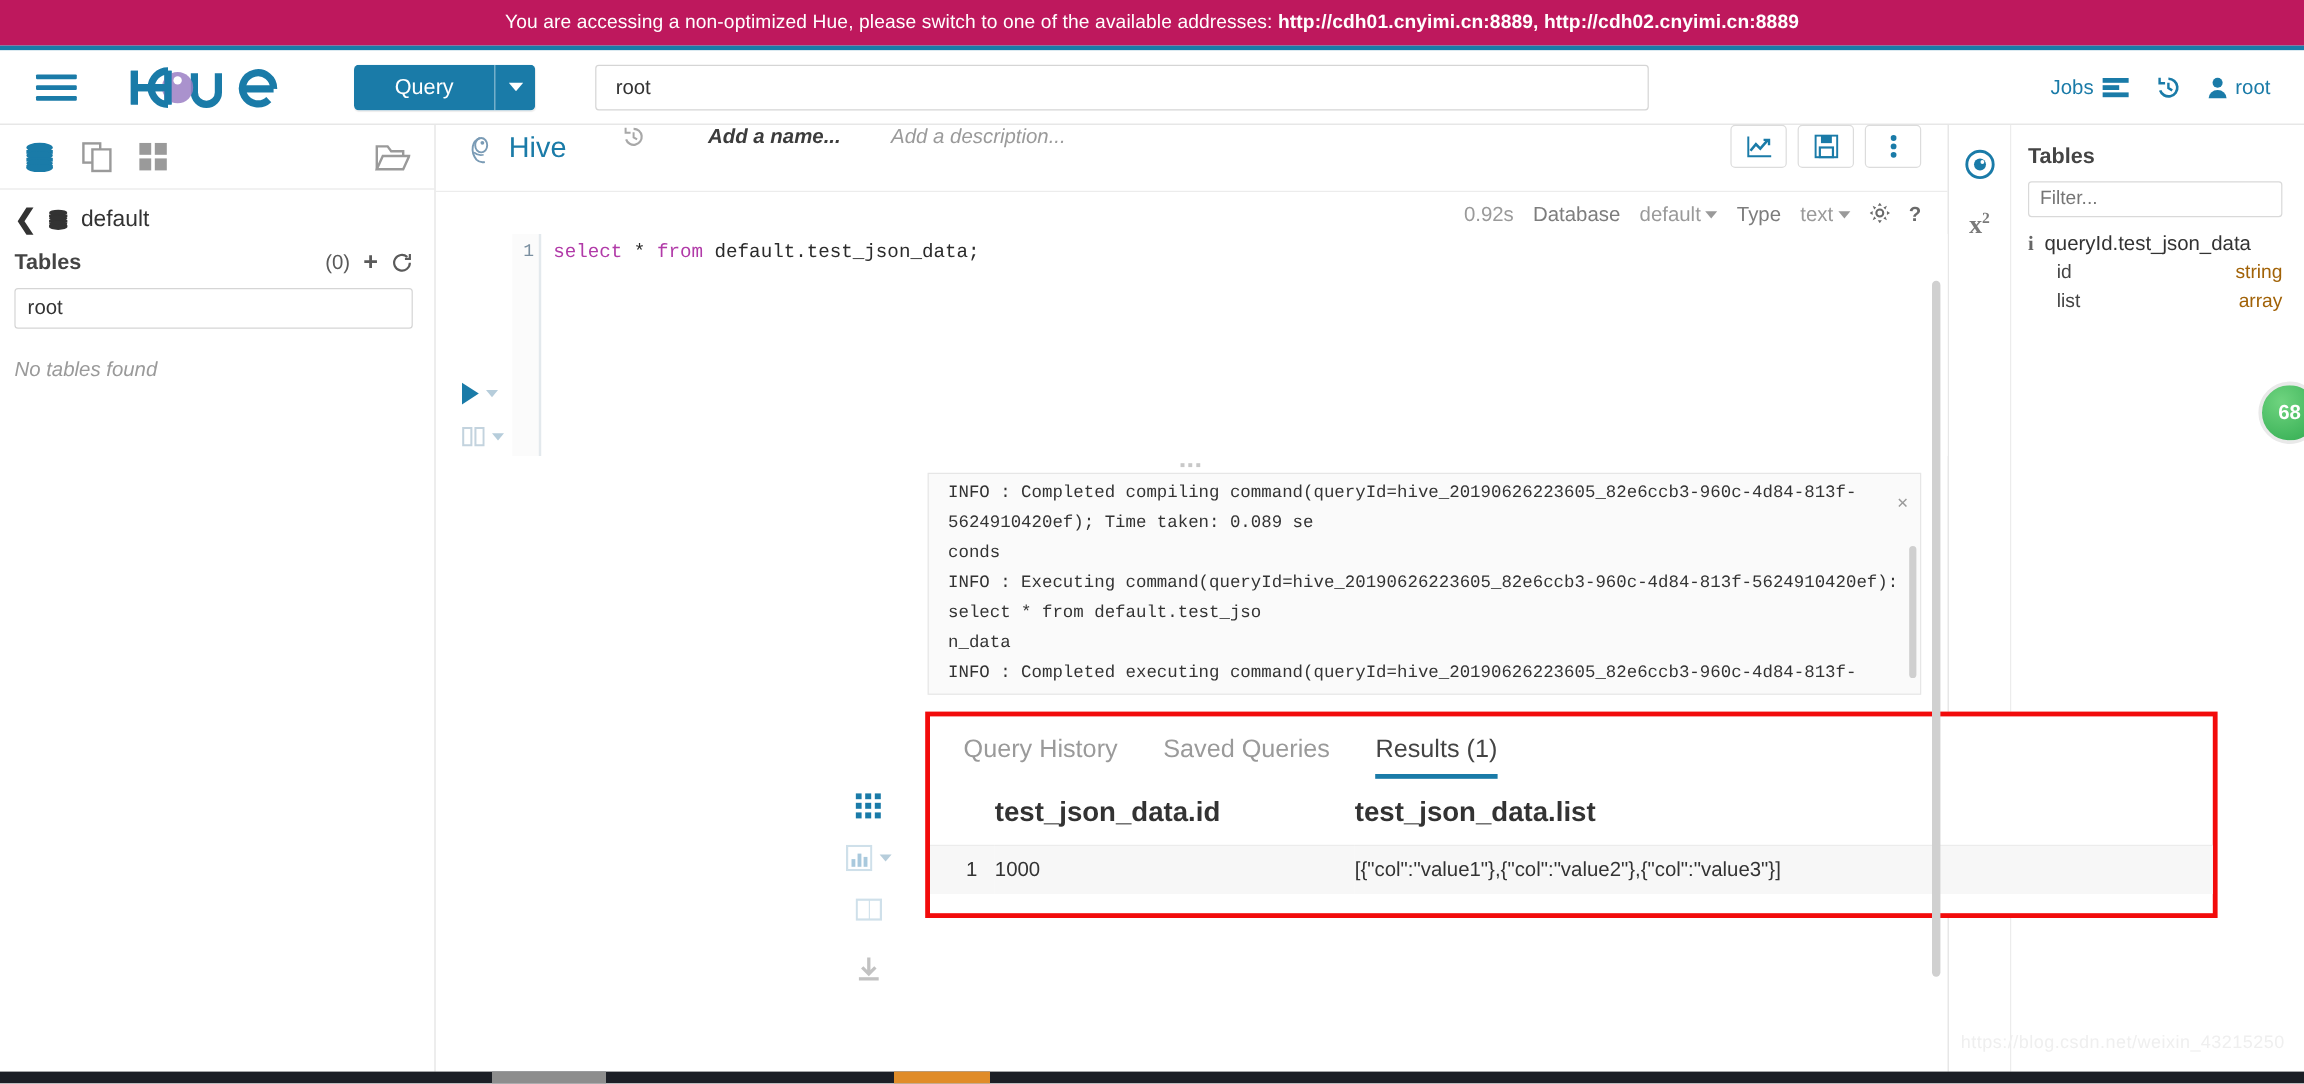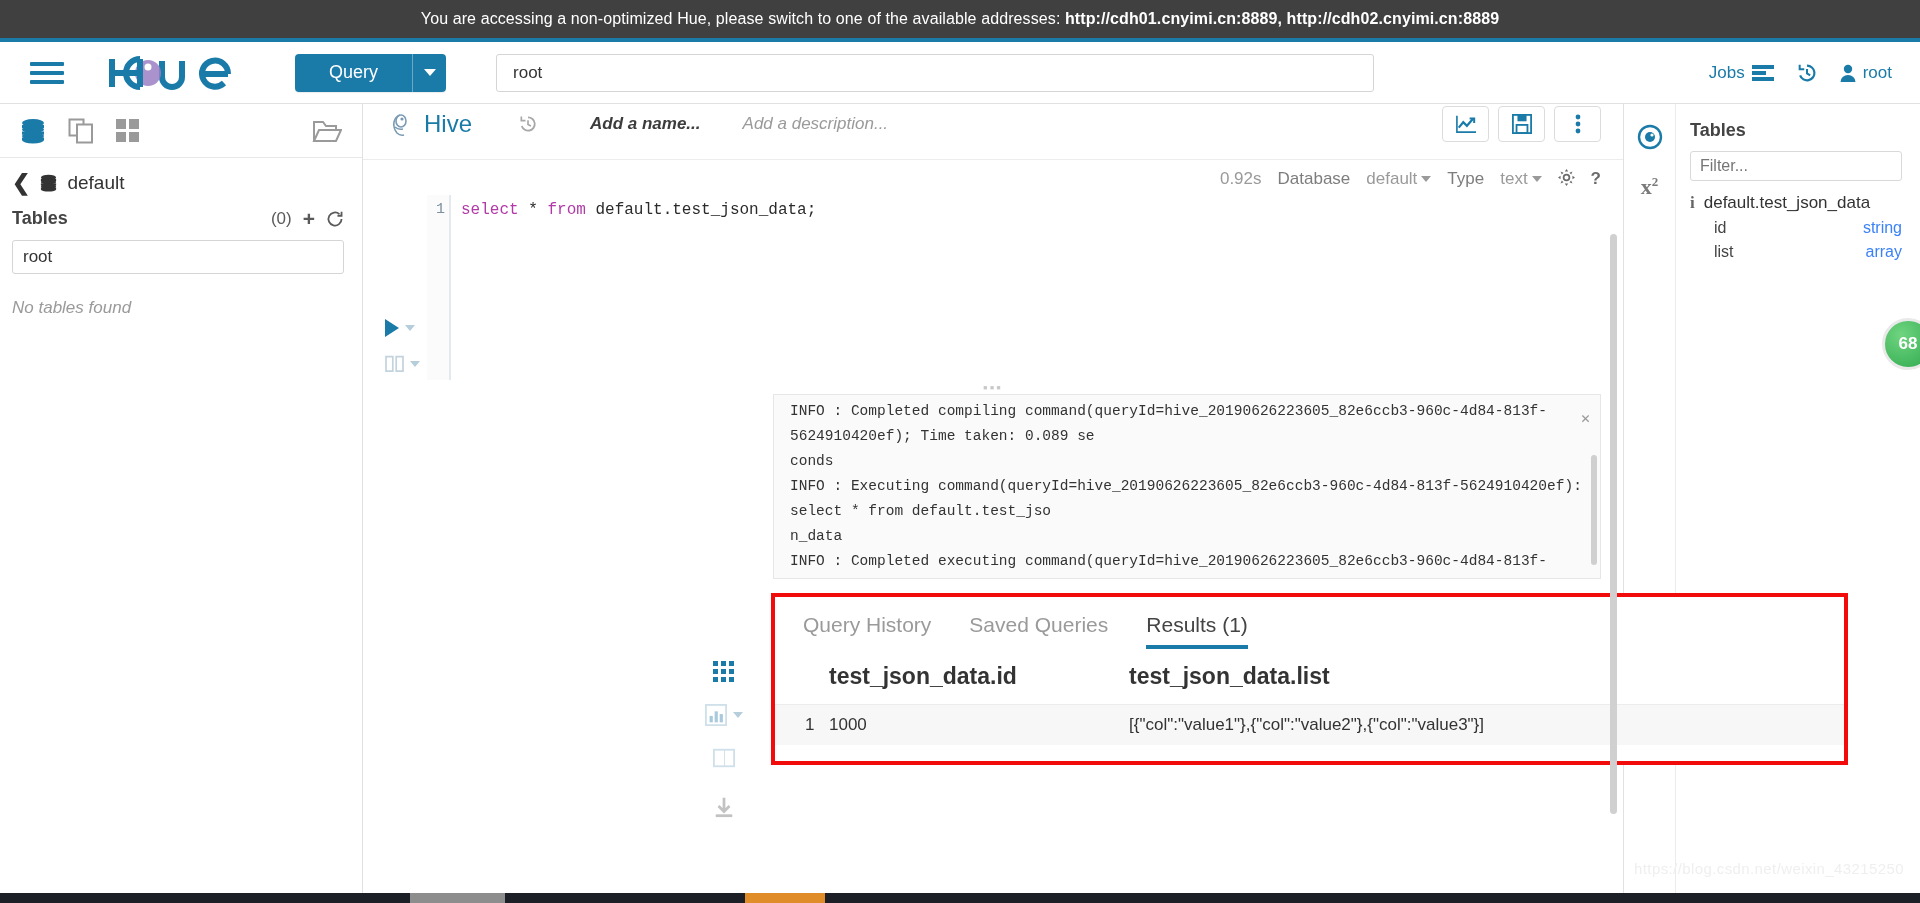--- a/index.html
+++ b/index.html
@@ -5,21 +5,21 @@
   * { box-sizing: border-box; margin: 0; padding: 0; }
   html, body {
     width: 1920px; height: 903px;
     font-family: "Liberation Sans", sans-serif;
     background: #fff; overflow: hidden;
   }
   .app { position: relative; width: 1920px; height: 903px; }
 
   
   .banner {
-    height: 38px; background: #404040; color: #fff;
+    height: 38px; background: #be185d; color: #fff;
     display: flex; align-items: center; justify-content: center;
     font-size: 16px; letter-spacing: .1px;
   }
   .banner b { font-weight: bold; }
   .banner-accent { height: 4px; background: #1a7ba8; }
 
   
   .header {
     height: 62px; background: #fff; display: flex; align-items: center;
     border-bottom: 1px solid #e1e1e1; position: relative;
@@ -77,21 +77,21 @@
   .filter-box {
     width: 100%; height: 34px; border: 1px solid #d5d5d5; border-radius: 3px;
     padding: 0 10px; font-size: 17px; color: #333; outline: none;
     font-family: "Liberation Sans", sans-serif;
   }
   .no-tables { margin-top: 24px; font-size: 17px; color: #9a9a9a; font-style: italic; }
 
   
   .center { flex: 1; display: flex; flex-direction: column; min-width: 0; position: relative; border-right: 1px solid #e1e1e1;}
   .ed-head {
-    height: 56px; display: flex; align-items: center; padding: 0 22px 16px 26px;
+    height: 56px; display: flex; padding: 0 22px 16px 26px;
     border-bottom: 1px solid #ececec;
     gap: 16px;
   }
   .ed-engine { display: flex; align-items: center; gap: 9px; font-size: 24px; color: #1a7ba8; }
   .ed-hist { margin-left: 30px; color: #a8a8a8; font-size: 20px; cursor: pointer; }
   .ed-name { margin-left: 36px; font-size: 17px; font-style: italic; font-weight: bold; color: #3c3c3c; cursor: text; }
   .ed-desc { margin-left: 26px; font-size: 17px; font-style: italic; color: #9a9a9a; cursor: text; }
   .ed-btns { margin-left: auto; display: flex; gap: 9px; }
   .ed-btn {
     width: 47px; height: 36px; border: 1px solid #dcdcdc; border-radius: 4px; background: #fff;
@@ -160,21 +160,21 @@
   .rp-rail { width: 52px; padding-top: 20px; display: flex; flex-direction: column; align-items: center; gap: 24px; border-right: 1px solid #ececec;}
   .rp-body { flex: 1; padding: 16px 18px 0 14px; }
   .rp-title { font-size: 18px; font-weight: bold; color: #444; margin-bottom: 10px; }
   .rp-filter {
     width: 100%; height: 30px; border: 1px solid #d9d9d9; border-radius: 3px; padding: 0 9px;
     font-size: 16px; outline: none; color: #333; font-family: "Liberation Sans", sans-serif;
   }
   .rp-tbl { margin-top: 12px; display: flex; align-items: center; gap: 9px; font-size: 17px; color: #333; }
   .rp-tbl .info { font-weight: bold; color: #666; font-family: "Liberation Serif", serif; }
   .rp-col { display: flex; margin-top: 6px; padding-left: 24px; font-size: 16px; color: #444; }
-  .rp-col .ty { margin-left: auto; color: #3b82f6; }
+  .rp-col .ty { margin-left: auto; color: #a16207; }
 
   
   .green-badge {
     position: absolute; right: -14px; top: 318px; width: 52px; height: 52px; border-radius: 50%;
     background: radial-gradient(circle at 35% 30%, #6fd47f, #2faa4f);
     border: 3px solid #e9e9e9; color: #fff; font-size: 17px;
     display: flex; align-items: center; justify-content: center; font-weight: bold;
   }
   .watermark {
     position: absolute; right: 16px; bottom: 26px; color: #efefef; font-size: 15px; letter-spacing: .4px;
@@ -476,21 +476,21 @@
           <circle cx="13" cy="13" r="5" fill="#1a7ba8"></circle>
           <circle cx="15" cy="11" r="1.6" fill="#fff"></circle>
         </svg>
         <span style="font-size:22px;font-weight:bold;color:#7a7a7a;font-family:'Liberation Serif',serif;">x<sup style="font-size:13px;">2</sup></span>
       </div>
       <div class="rp-body">
         <div class="rp-title">Tables</div>
         <input class="rp-filter" placeholder="Filter..." style="">
         <div class="rp-tbl">
           <span class="info">i</span>
-          <span>default.test_json_data</span>
+          <span>queryId.test_json_data</span>
         </div>
         <div class="rp-col">
           <span>id</span>
           <span class="ty">string</span>
         </div>
         <div class="rp-col">
           <span>list</span>
           <span class="ty">array</span>
         </div>
       </div>

